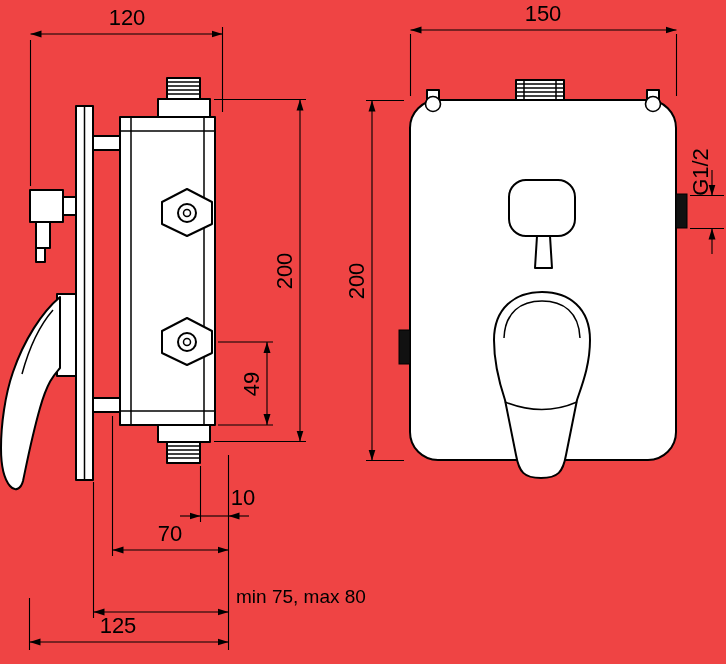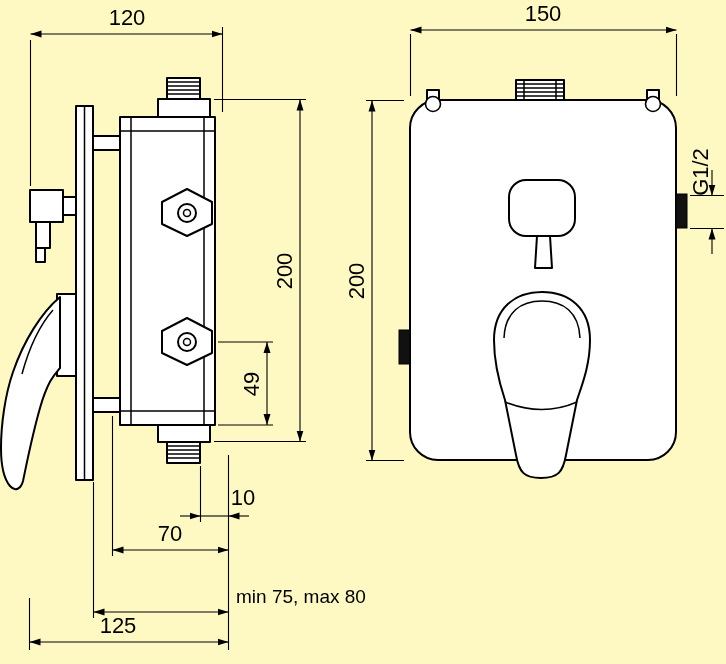--- a/index.html
+++ b/index.html
@@ -1,16 +1,16 @@
 <!DOCTYPE html>
 <html><head>
 <meta charset="utf-8">
 <style>
   html,body{margin:0;padding:0;background:#ffffff;}
-  .canvas{position:relative;width:726px;height:664px;background:#fef9c3;overflow:hidden;}
+  .canvas{position:relative;width:726px;height:664px;background:#ef4444;overflow:hidden;}
   svg{display:block;}
   .obj{fill:#ffffff;stroke:#000000;stroke-width:2;stroke-linejoin:round;}
   .obj2{fill:none;stroke:#000000;stroke-width:1.5;}
   .solid{fill:#111111;stroke:#000000;stroke-width:1;}
   .dim,.ext{fill:none;stroke:#000000;stroke-width:1.1;}
   .t{font-family:"Liberation Sans",sans-serif;font-size:22px;fill:#000000;}
   .ts{font-size:19px;}
 </style>
 </head>
 <body>

